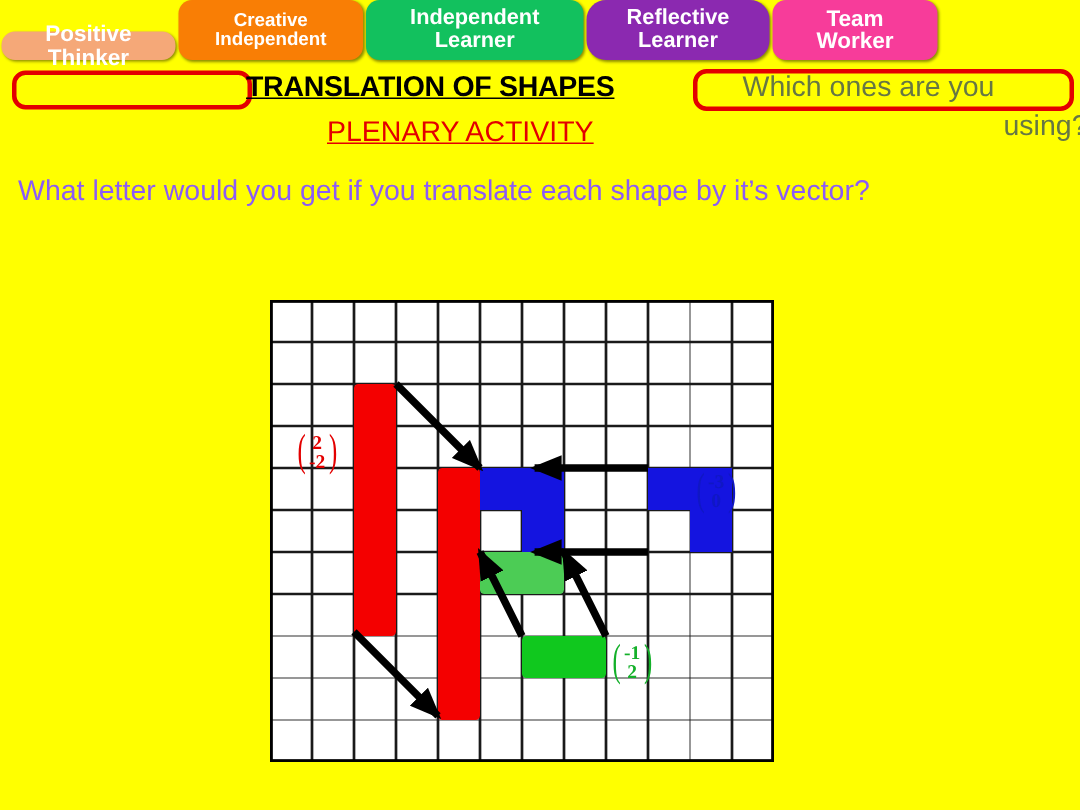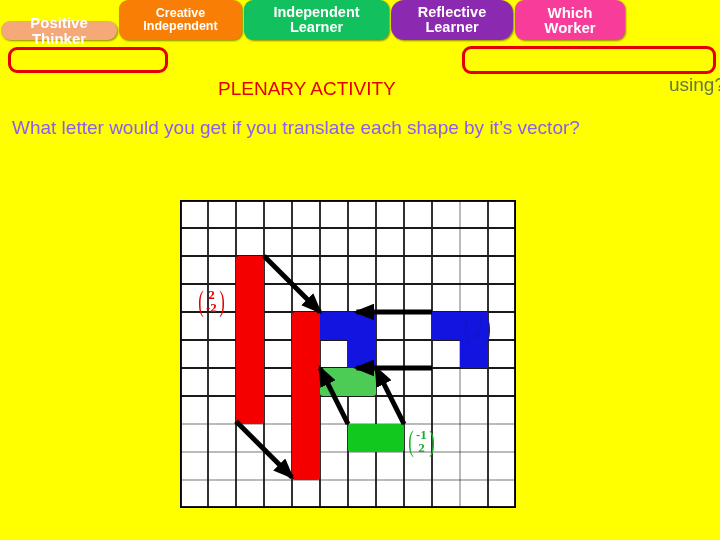--- a/index.html
+++ b/index.html
@@ -83,20 +83,21 @@
     text-decoration: underline;
     white-space: nowrap;
     letter-spacing: -0.2px;
   }
 
   #plenary-title {
     position: absolute;
     left: 218px; top: 36px;
     font-size: 19px;
     color: #e30000;
+    text-decoration: underline;
     white-space: nowrap;
   }
 
   #which-box {
     position: absolute;
     left: 462px; top: 4px;
     width: 254px;
     height: 28px;
     border: 3px solid #e30000;
     border-radius: 9px;
@@ -184,29 +185,31 @@
   </div>
   <div class="skill-btn sb2" style="background: rgb(18, 193, 94);">
     <span>Independent</span>
     <span>Learner</span>
   </div>
   <div class="skill-btn sb3" style="background: rgb(139, 41, 176);">
     <span>Reflective</span>
     <span>Learner</span>
   </div>
   <div class="skill-btn sb5" style="background: rgb(247, 60, 154);">
-    <span>Which</span>
+    <span>Team</span>
     <span>Worker</span>
   </div>
 </div>
 
 <div id="title-row">
   <div id="enterprise-box"></div>
+  <div id="main-title">TRANSLATION OF SHAPES</div>
   <div id="plenary-title">PLENARY ACTIVITY</div>
   <div id="which-box"></div>
+  <div id="which-line1">Which ones are you</div>
   <div id="which-line2">using?</div>
 </div>
 
 <div id="question-line">What letter would you get if you translate each shape by it’s vector?</div>
 
 <div id="board">
   <svg id="grid-svg" viewBox="0 0 336 308">
       <rect x="0" y="0" width="336" height="308" fill="#ffffff"></rect>
       <line x1="28" y1="0" x2="28" y2="308" stroke="#1a1a1a" stroke-width="1.8" opacity="1"></line>
       <line x1="56" y1="0" x2="56" y2="308" stroke="#1a1a1a" stroke-width="1.8" opacity="1"></line>

